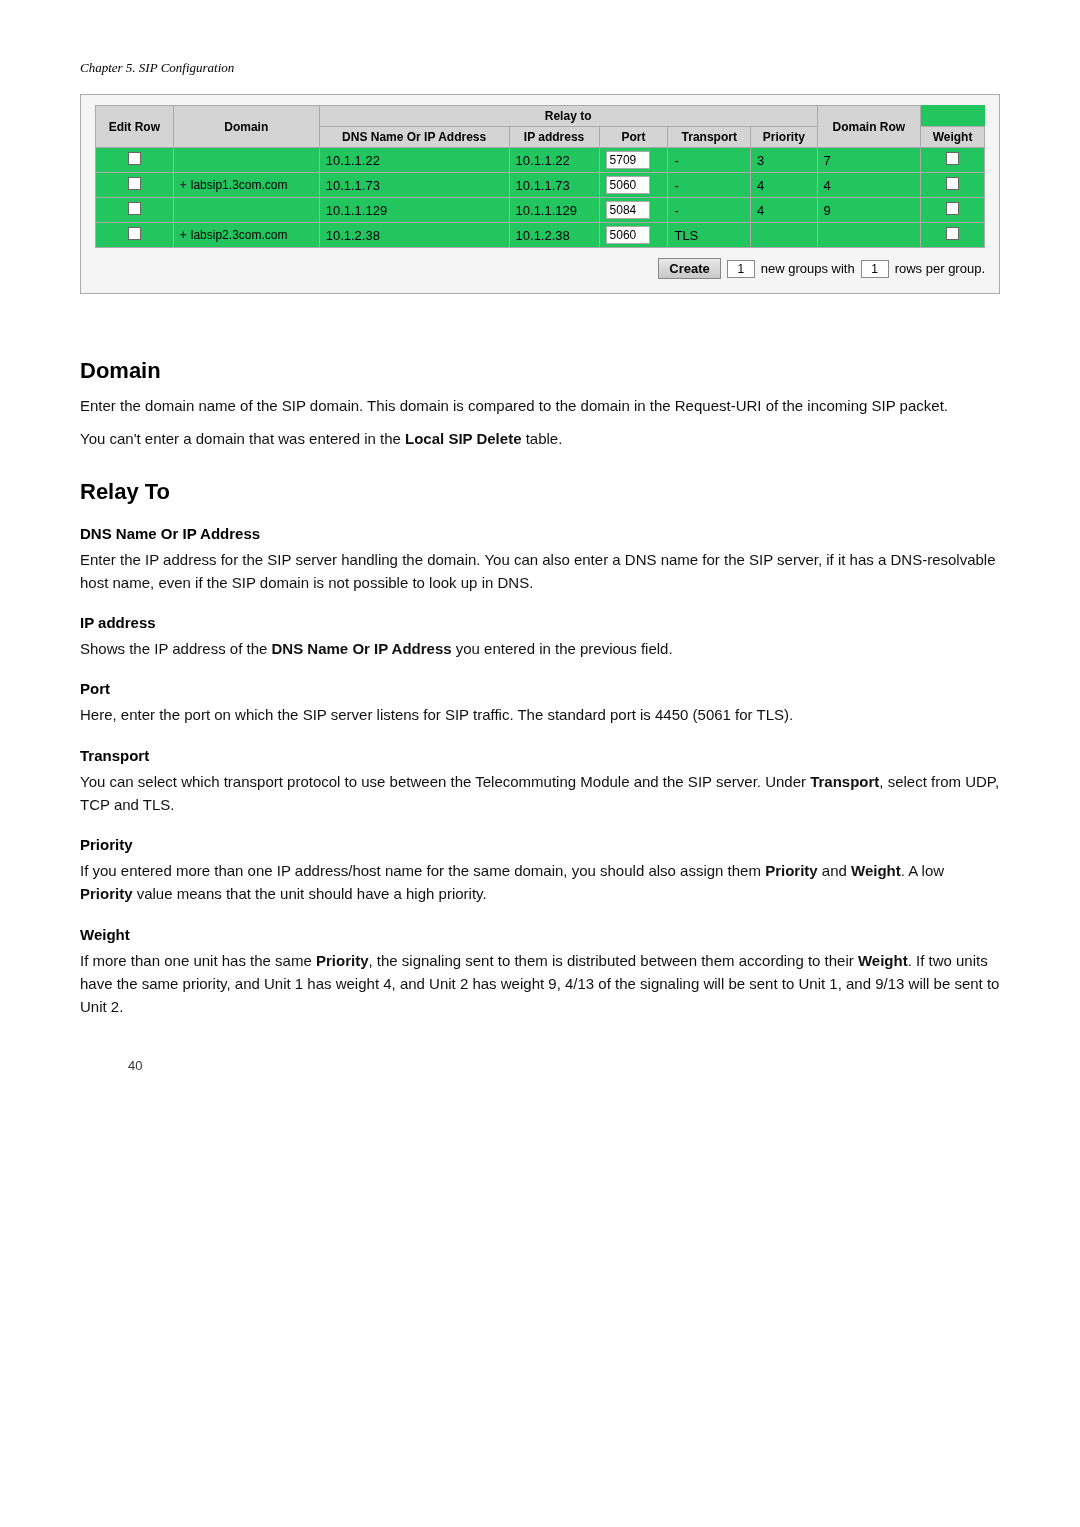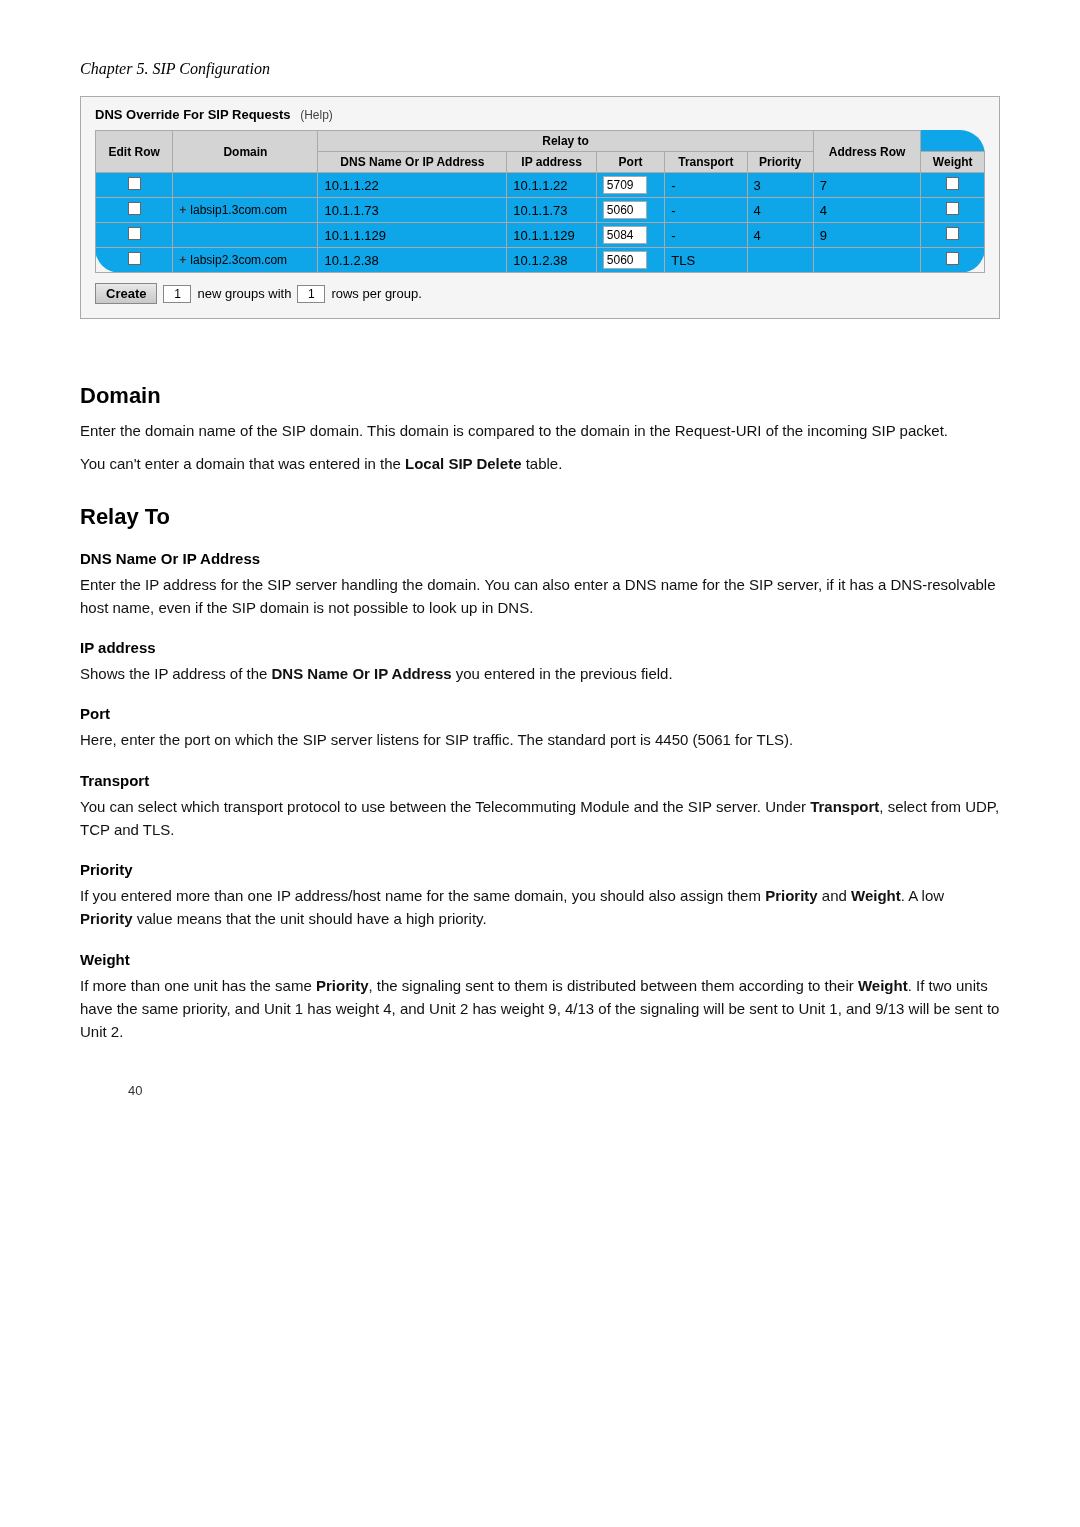--- a/index.html
+++ b/index.html
@@ -8,21 +8,21 @@
       font-family: Georgia, 'Times New Roman', Times, serif;
       font-size: 15px;
       color: #000000;
       width: 1080px;
       min-height: 1527px;
       padding: 60px 80px 80px 80px;
     }
 
     .chapter-title {
       font-style: italic;
-      font-size: 16px;
+      font-size: 13px;
       margin-bottom: 18px;
       font-family: Georgia, serif;
     }
 
     
     .dns-table-container {
       border: 1px solid #aaa;
       padding: 10px 14px 14px 14px;
       margin-bottom: 36px;
       background: #f5f5f5;
@@ -42,22 +42,21 @@
       font-size: 12px;
       color: #444;
       margin-left: 6px;
     }
 
     table.dns-table {
       border-collapse: collapse;
       width: 100%;
       font-size: 13px;
       font-family: Arial, sans-serif;
-      background: #0ea5e9;
-      border-radius: 25px;
+      background: #22c55e;
     }
 
     table.dns-table th, table.dns-table td {
       border: 1px solid #aaa;
       padding: 3px 6px;
       vertical-align: middle;
       white-space: nowrap;
     }
 
     table.dns-table th {
@@ -98,20 +97,21 @@
       font-weight: bold;
     }
 
     .create-bar {
       display: flex;
       align-items: center;
       gap: 6px;
       margin-top: 10px;
       font-family: Arial, sans-serif;
       font-size: 13px;
+      justify-content: flex-end;
     }
 
     .create-button {
       background: linear-gradient(to bottom, #e8e8e8, #c8c8c8);
       border: 1px solid #888;
       padding: 2px 10px;
       font-size: 13px;
       font-weight: bold;
       cursor: pointer;
     }
@@ -174,32 +174,28 @@
 </head>
 <body>
 
 
 
 
 <div class="chapter-title">Chapter 5. SIP Configuration</div>
 
 
 <div class="dns-table-container">
-  <div class="dns-table-title">
-    <span>DNS Override For SIP Requests</span>
-    <span class="dns-table-help">(Help)</span>
-  </div>
 
   <table class="dns-table">
     <thead>
       <tr>
         <th rowspan="2">Edit Row</th>
         <th rowspan="2">Domain</th>
         <th colspan="5" class="relay-to-header">Relay to</th>
-        <th rowspan="2">Address Row</th>
+        <th rowspan="2">Domain Row</th>
       </tr>
       <tr>
         <th>DNS Name Or IP Address</th>
         <th>IP address</th>
         <th>Port</th>
         <th>Transport</th>
         <th>Priority</th>
         <th>Weight</th>
       </tr>
     </thead>

